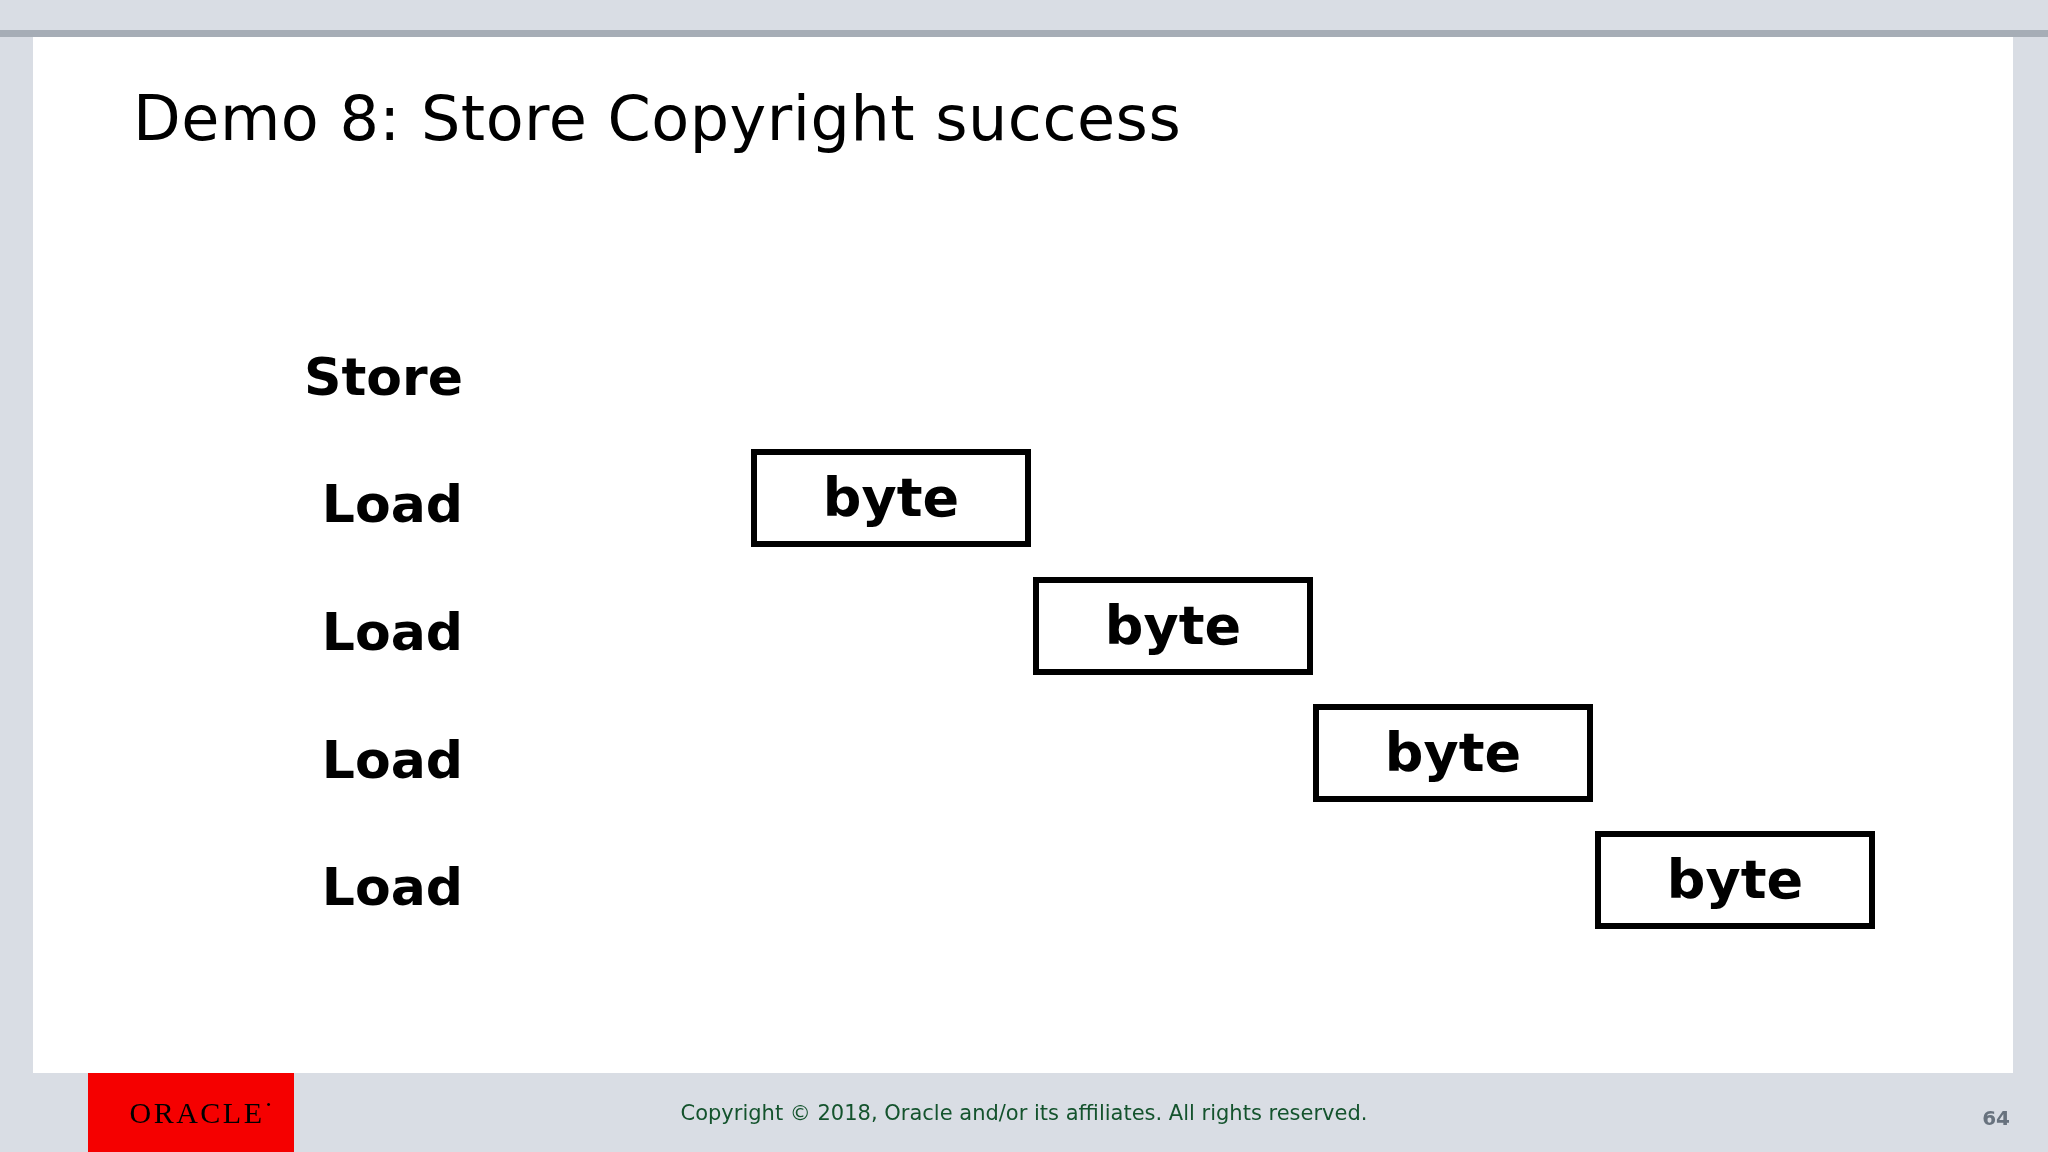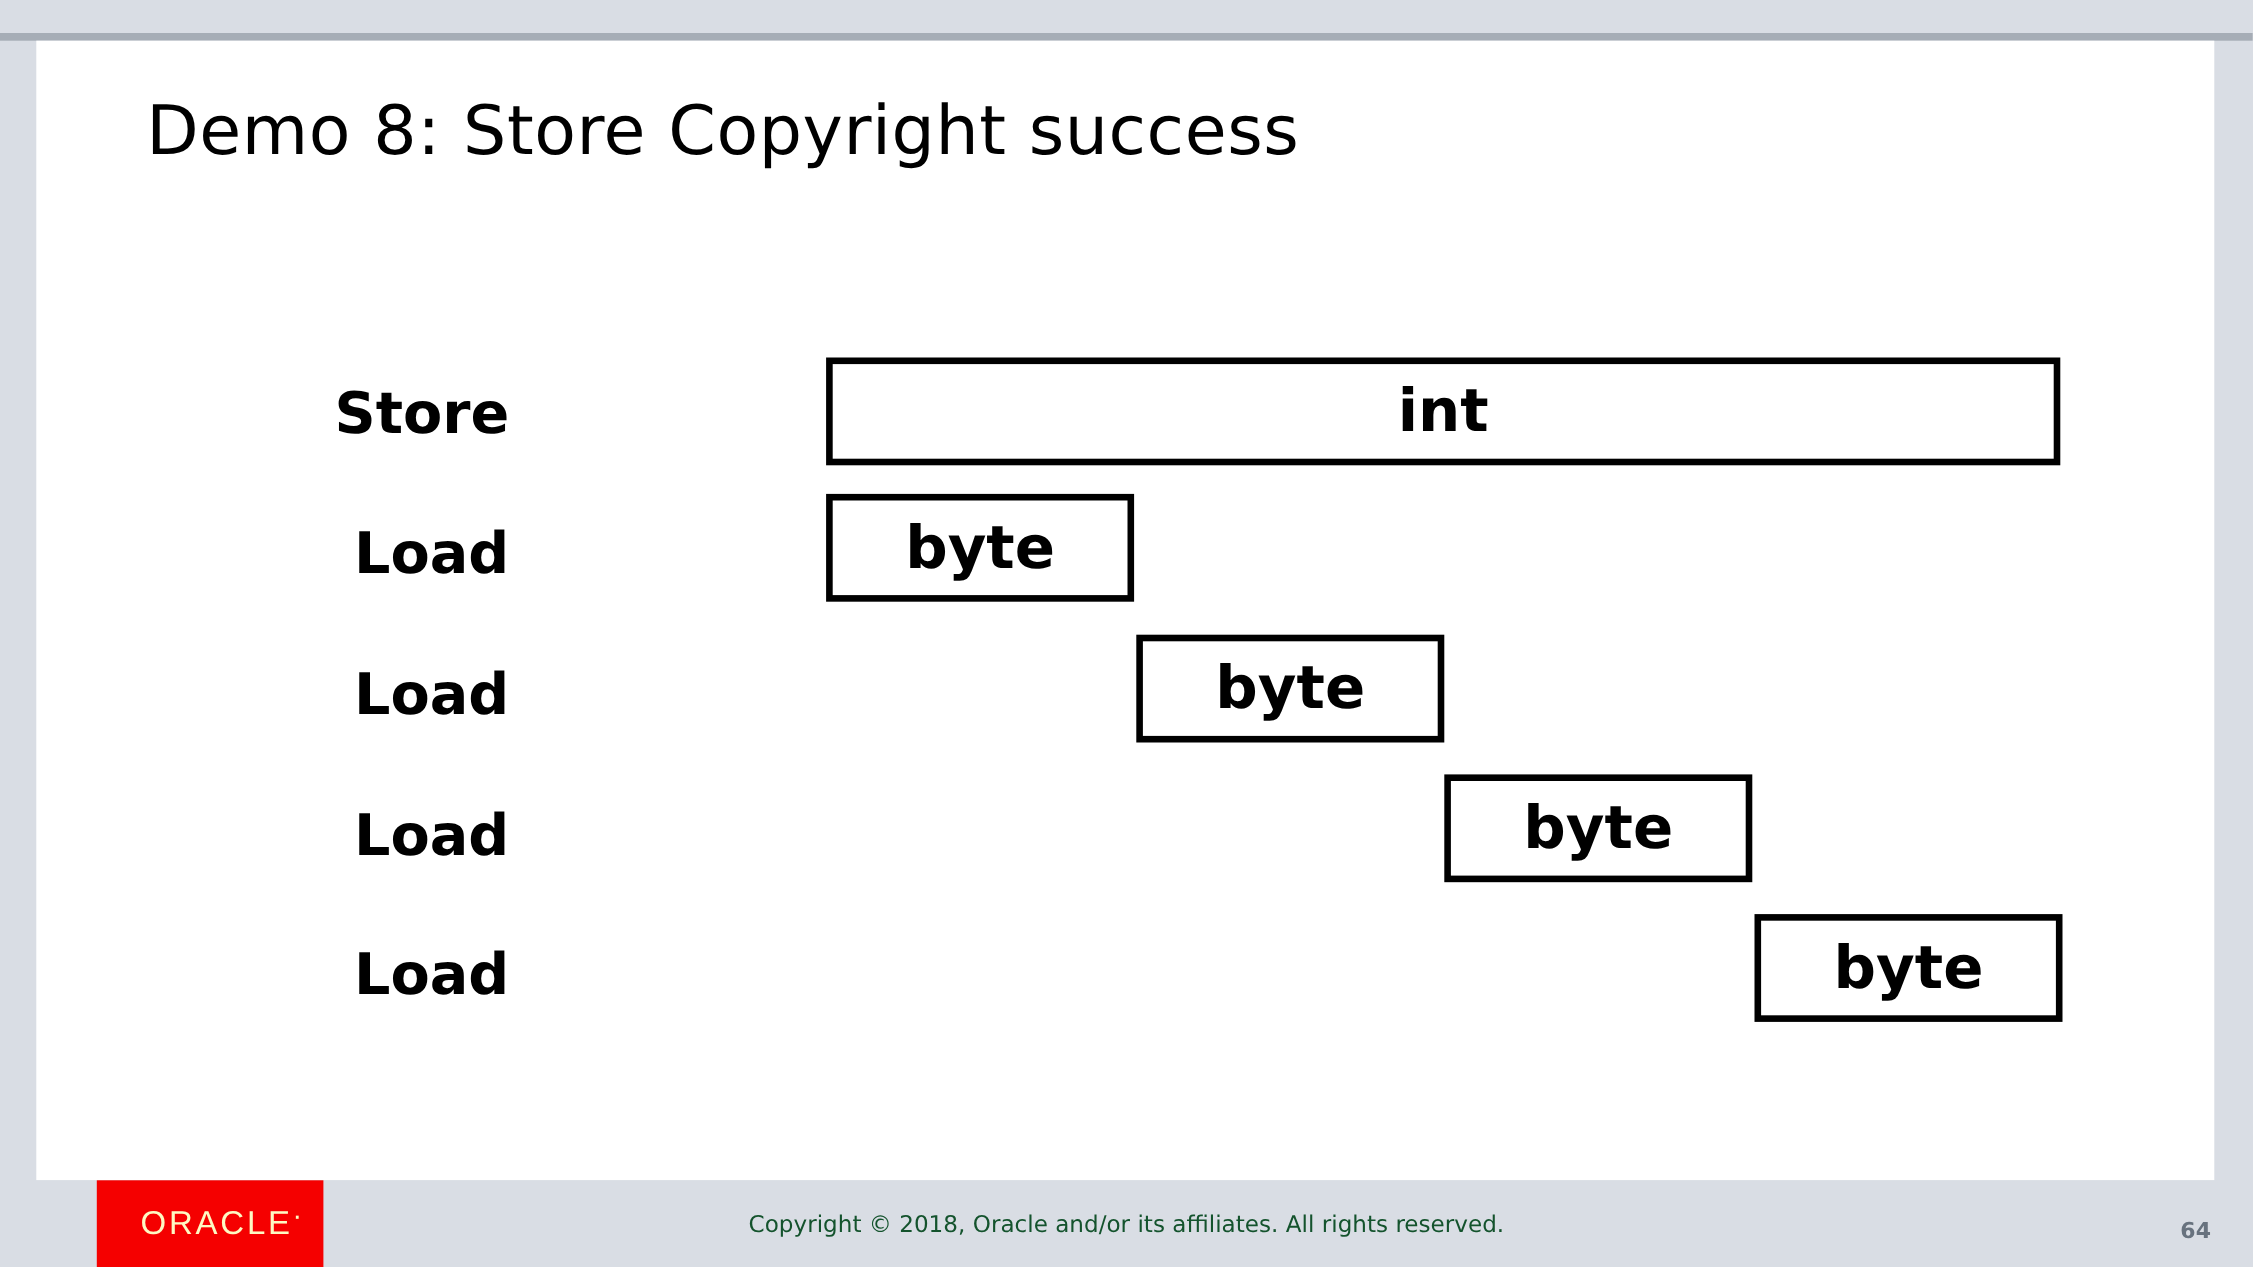--- a/index.html
+++ b/index.html
@@ -109,25 +109,25 @@
     top: 0px;
     width: 206px;
     height: 79px;
     background: #f50000;
     display: flex;
     align-items: center;
     justify-content: center;
   }
 
   #oracle-logo-text {
-    font-family: Liberation Sans, sans-serif;
+    font-family: Liberation Serif, serif;
     font-size: 30px;
     font-weight: 400;
     letter-spacing: 2.5px;
-    color: #fef9c3;
+    color: #000000;
     position: relative;
     margin-left: 12px;
   }
   #oracle-logo-text::after {
     content: "\00B7";
     position: absolute;
     right: -11px;
     top: -6px;
     font-size: 26px;
   }
@@ -166,23 +166,20 @@
 <div id="viewport">
 
   <div id="top-rule"></div>
 
   <div id="slide">
 
     <div id="slide-title">Demo 8: Store Copyright success</div>
 
     <div id="diagram">
         <div class="row-label" style="top: 310px;">Store</div>
-        <div class="mem-box" style="left: 718px; top: 288px; width: 1122px; height: 98px;">
-          <span class="mem-box-label">int</span>
-        </div>
         <div class="row-label" style="top: 437px;">Load</div>
         <div class="mem-box" style="left: 718px; top: 412px; width: 280px; height: 98px;">
           <span class="mem-box-label">byte</span>
         </div>
         <div class="row-label" style="top: 565px;">Load</div>
         <div class="mem-box" style="left: 1000px; top: 540px; width: 280px; height: 98px;">
           <span class="mem-box-label">byte</span>
         </div>
         <div class="row-label" style="top: 693px;">Load</div>
         <div class="mem-box" style="left: 1280px; top: 667px; width: 280px; height: 98px;">

